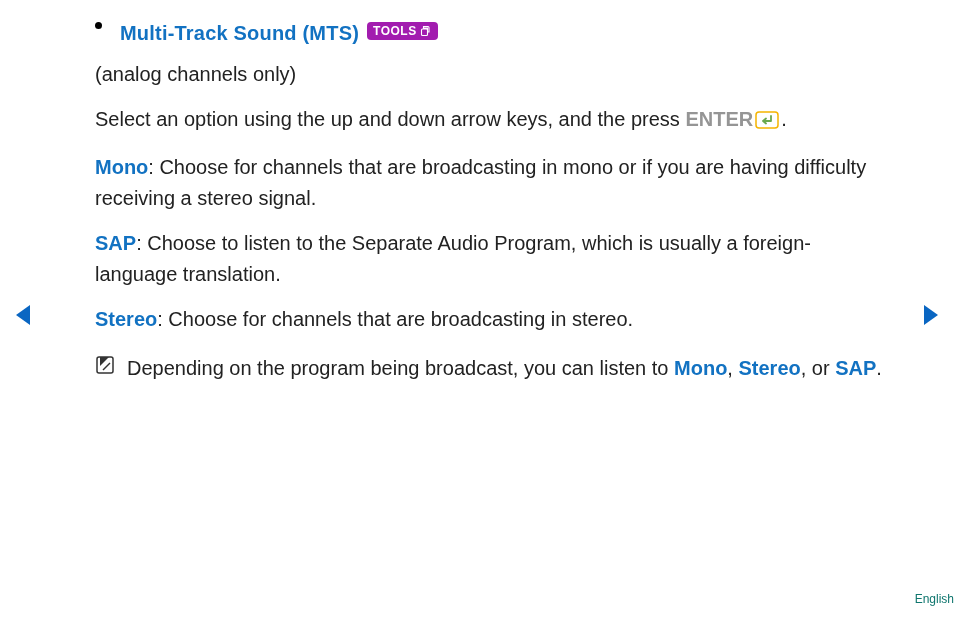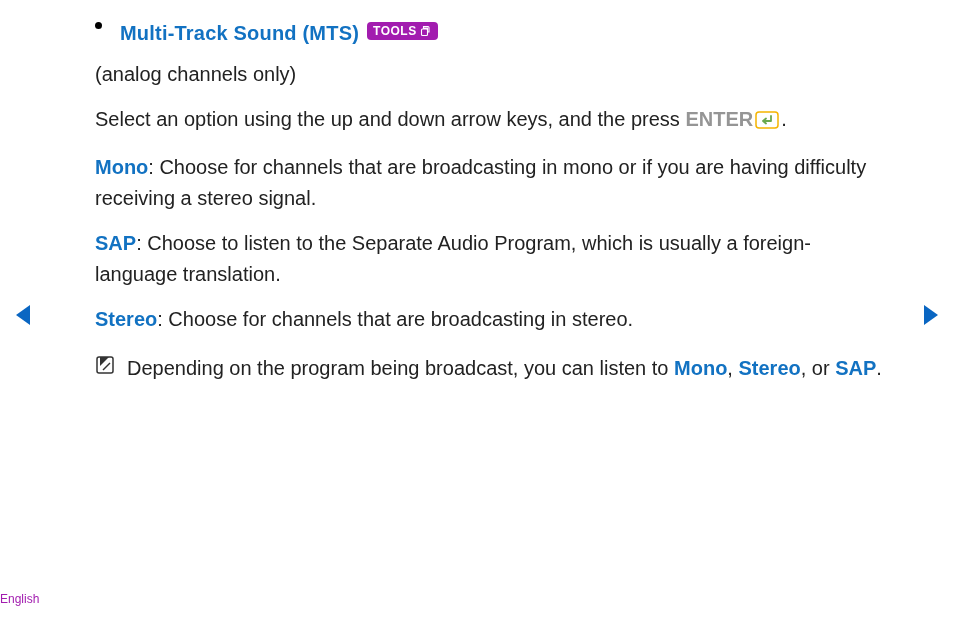--- a/index.html
+++ b/index.html
@@ -105,23 +105,23 @@
   }
   .note-text {
     font-size: 20px;
     line-height: 1.55;
     color: #222;
   }
   .footer {
     position: absolute;
     bottom: 18px;
     width: 100%;
-    text-align: left;
+    text-align: right;
     font-size: 12px;
-    color: #a21caf;
+    color: #0f766e;
   }
 </style>
 </head>
 <body>
 
 <div class="nav-arrow nav-left"></div>
 <div class="nav-arrow nav-right"></div>
 
 <div class="content">
 

